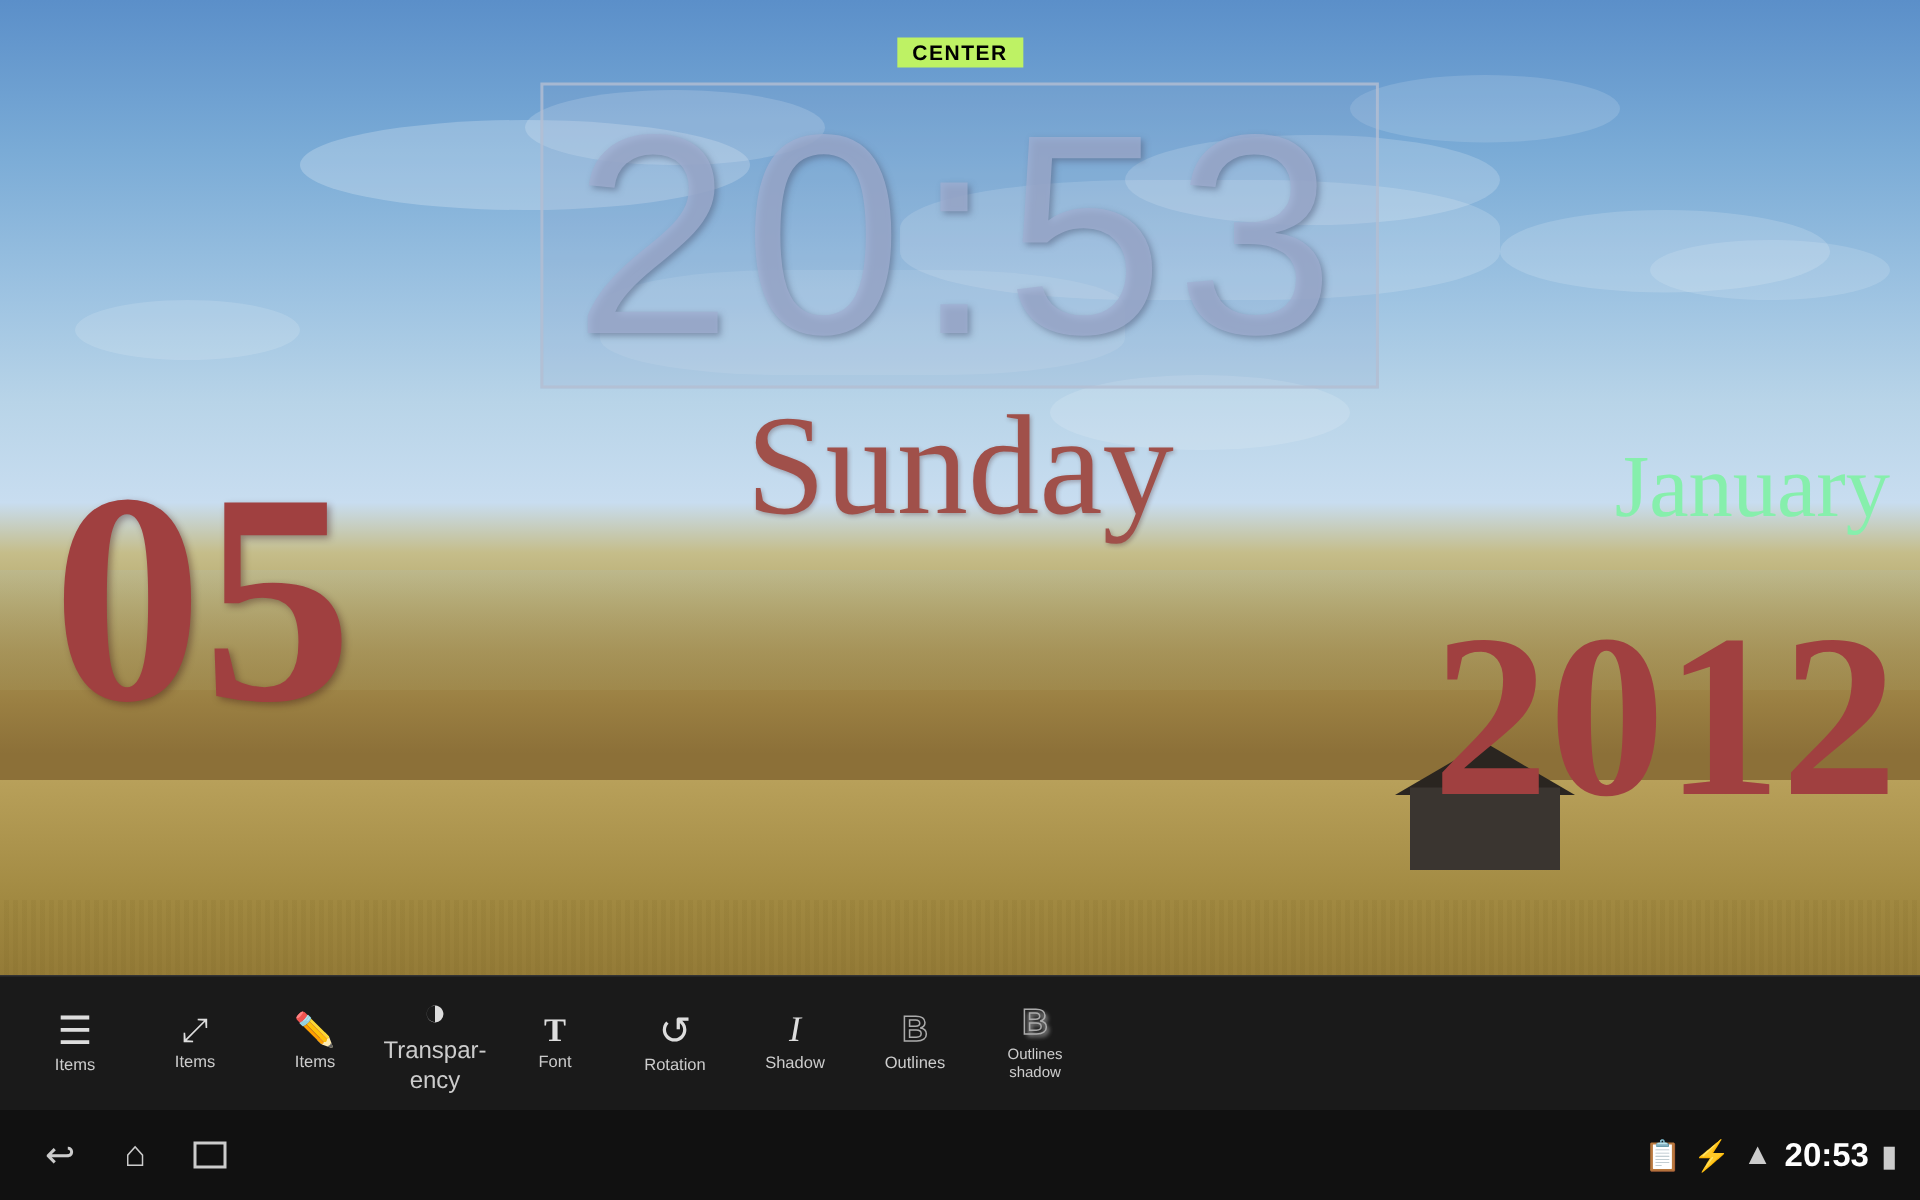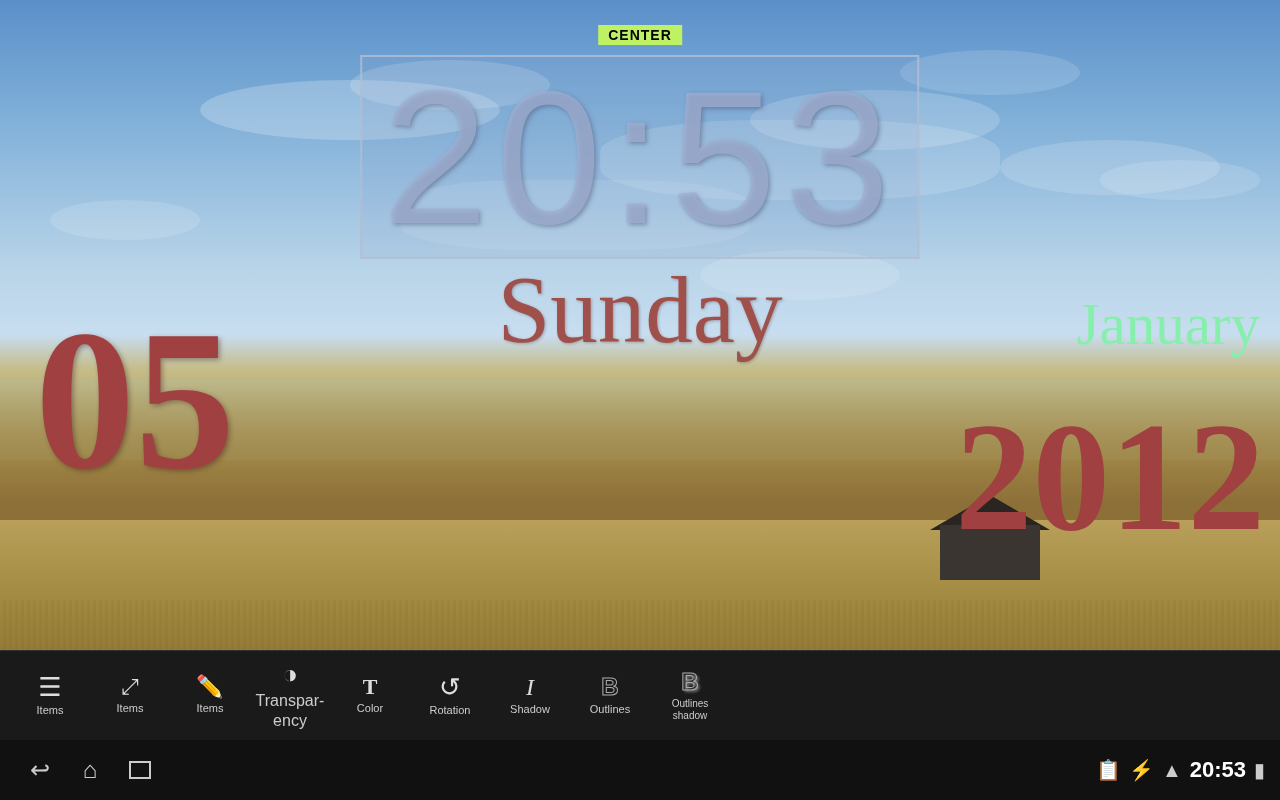--- a/index.html
+++ b/index.html
@@ -326,21 +326,21 @@
   <div class="toolbar-item">
     <div class="toolbar-icon" style="font-size:22px;">✏️</div>
     <div class="toolbar-label">Items</div>
   </div>
   <div class="toolbar-item">
     <div class="toolbar-icon">◑</div>
     <div class="toolbar-label" style="font-size:16px;">Transpar-<br>ency</div>
   </div>
   <div class="toolbar-item">
     <div class="toolbar-icon" style="font-size:22px; font-family:serif; font-weight:bold;">T</div>
-    <div class="toolbar-label">Color</div>
+    <div class="toolbar-label">Font</div>
   </div>
   <div class="toolbar-item">
     <div class="toolbar-icon">↺</div>
     <div class="toolbar-label">Rotation</div>
   </div>
   <div class="toolbar-item">
     <div class="toolbar-icon" style="font-style:italic; font-size:24px; font-family:Georgia;">I</div>
     <div class="toolbar-label">Shadow</div>
   </div>
   <div class="toolbar-item">

